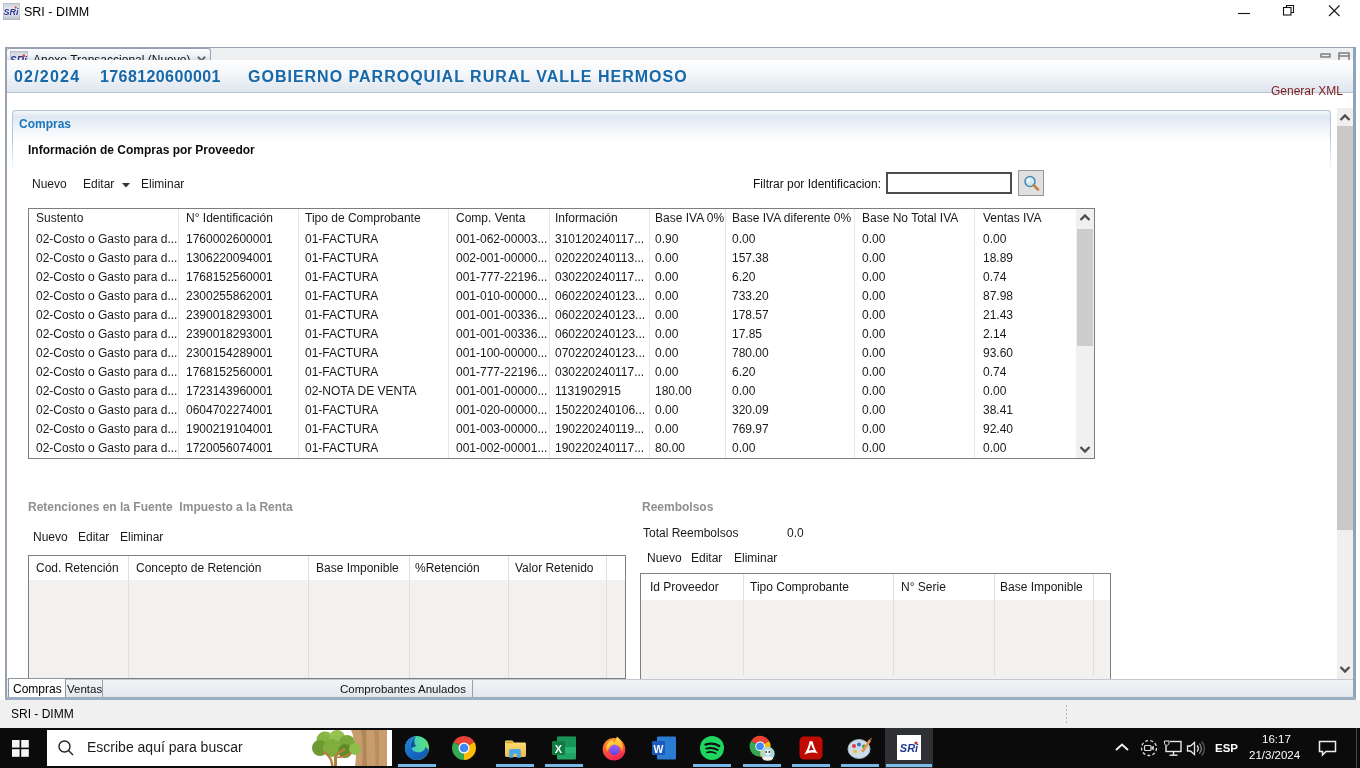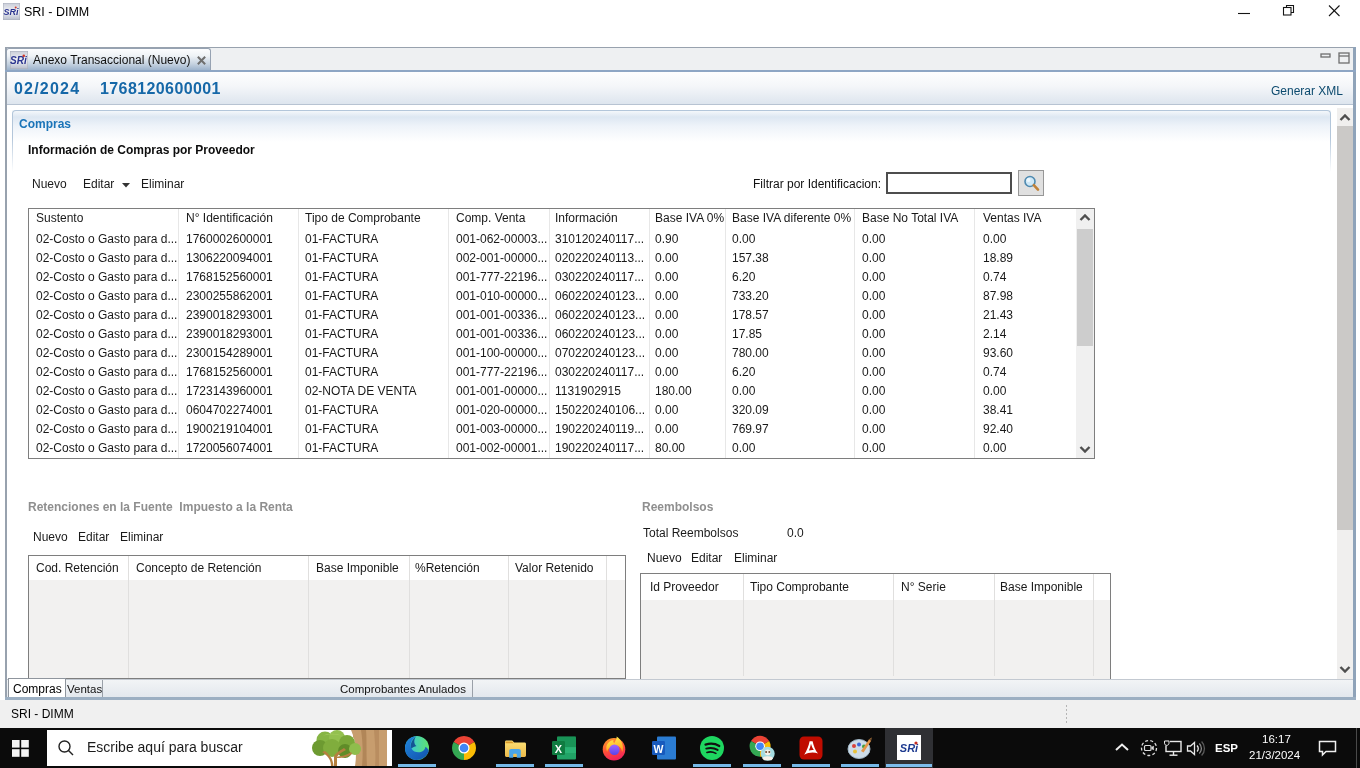--- a/index.html
+++ b/index.html
@@ -21,23 +21,23 @@
 .frameborder{background:#98a2ae}
 
 
 #tabstrip{left:7px;top:48px;width:1346px;height:23px;background:#eef0f2}
 #tab1{left:6px;top:48px;width:205px;height:23px;background:linear-gradient(180deg,#fcfdfe 0%,#eef2f6 32%,#c5d2e0 68%,#a2b7cf 92%,#9cb1ca 100%);border:1px solid #96a2b2;border-bottom:none;border-radius:3px 3px 0 0}
 #tabline{left:5px;top:70px;width:1351px;height:2px;background:#8ea6c4}
 #tab1 .tabtext{position:absolute;left:26px;top:4px;font-size:12px;color:#111}
 .viewbtns{stroke:#6e6e6e;fill:none;stroke-width:1.3}
 
 
-#headerband{left:7px;top:72px;width:1346px;height:33px;background:linear-gradient(180deg,#fefefe 0%,#f4f6f9 45%,#dde5ee 100%);border-bottom:1px solid #b7c3d2}
+#headerband{left:7px;top:60px;width:1346px;height:33px;background:linear-gradient(180deg,#fefefe 0%,#f4f6f9 45%,#dde5ee 100%);border-bottom:1px solid #b7c3d2}
 #headerband b{position:absolute;top:8px;font-size:16px;font-weight:bold;color:#1668a8;letter-spacing:0.4px}
-#genxml{left:1271px;top:84px;font-size:12px;color:#0c4a6e}
+#genxml{left:1271px;top:84px;font-size:12px;color:#7f1d1d}
 
 
 #content{left:7px;top:106px;width:1330px;height:573px;background:#fff}
 #panel{left:12px;top:110px;width:1319px;height:569px;background:linear-gradient(180deg,#f8fafc 0px,#dde7f2 7px,#eef3f9 16px,#ffffff 32px)}
 #paneltop{left:12px;top:110px;width:1319px;height:28px;border:1px solid #b3c6da;border-bottom:none;border-radius:4px 4px 0 0}
 .panelfade{width:1px;height:34px;background:linear-gradient(#b3c6da,rgba(179,198,218,0))}
 #lbl-compras{left:19px;top:117px;font-size:12px;font-weight:bold;color:#1a74b8}
 #lbl-info{left:28px;top:143px;font-size:12px;font-weight:bold;color:#0d0d0d}
 .tb{font-size:12px;color:#1a1a1a}
 
@@ -130,20 +130,21 @@
 <div id="tabline" class="abs"></div>
 <svg class="abs" style="left:1318px;top:52px" width="34" height="14" viewBox="0 0 34 14">
   <rect x="3" y="2" width="9" height="3" class="viewbtns"></rect>
   <rect x="21" y="1" width="10" height="10" class="viewbtns"></rect>
   <line x1="21" y1="4" x2="31" y2="4" class="viewbtns"></line>
 </svg>
 
 <div id="headerband" class="abs">
   <b style="left:7px;letter-spacing:1.2px">02/2024</b>
   <b style="left:93px">1768120600001</b>
+  <b style="left:241px;letter-spacing:1.0px">GOBIERNO PARROQUIAL RURAL VALLE HERMOSO</b>
 </div>
 <span id="genxml" class="abs">Generar XML</span>
 
 <div id="content" class="abs"></div>
 <div id="panel" class="abs"></div>
 <div id="paneltop" class="abs"></div>
 <div class="abs panelfade" style="left:12px;top:138px"></div>
 <div class="abs panelfade" style="left:1330px;top:138px"></div>
 <span id="lbl-compras" class="abs">Compras</span>
 <span id="lbl-info" class="abs">Información de Compras por Proveedor</span>

